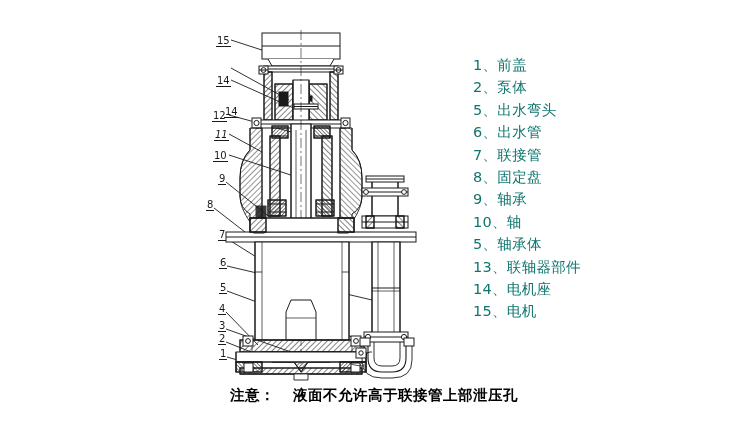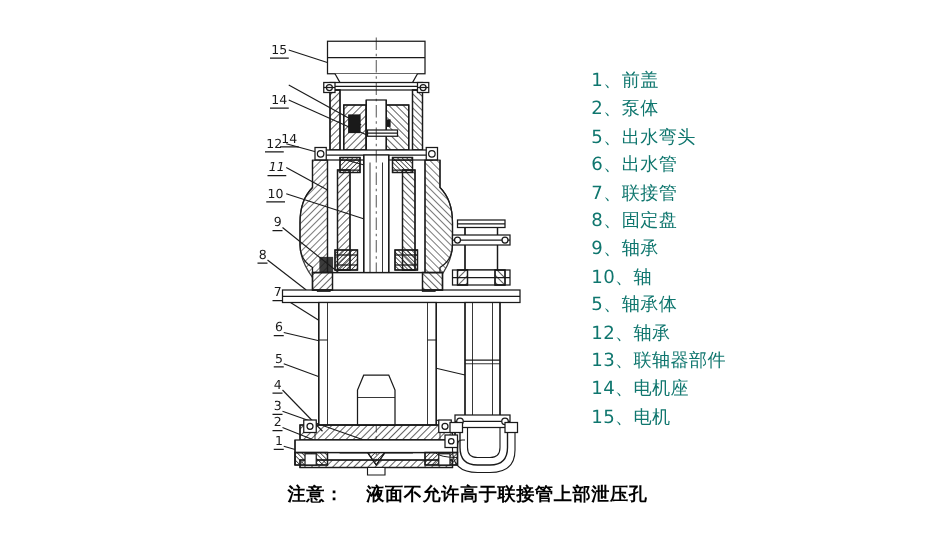--- a/index.html
+++ b/index.html
@@ -379,23 +379,20 @@
     <div class="legend-item">
       <span class="legend-num">9、</span><span class="legend-label">轴承</span>
     </div>
     <div class="legend-item">
       <span class="legend-num">10、</span><span class="legend-label">轴</span>
     </div>
     <div class="legend-item">
       <span class="legend-num">5、</span><span class="legend-label">轴承体</span>
     </div>
     <div class="legend-item">
-      <span class="legend-num">12、</span><span class="legend-label">轴承</span>
-    </div>
-    <div class="legend-item">
       <span class="legend-num">13、</span><span class="legend-label">联轴器部件</span>
     </div>
     <div class="legend-item">
       <span class="legend-num">14、</span><span class="legend-label">电机座</span>
     </div>
     <div class="legend-item">
       <span class="legend-num">15、</span><span class="legend-label">电机</span>
     </div>
   </div>
 

